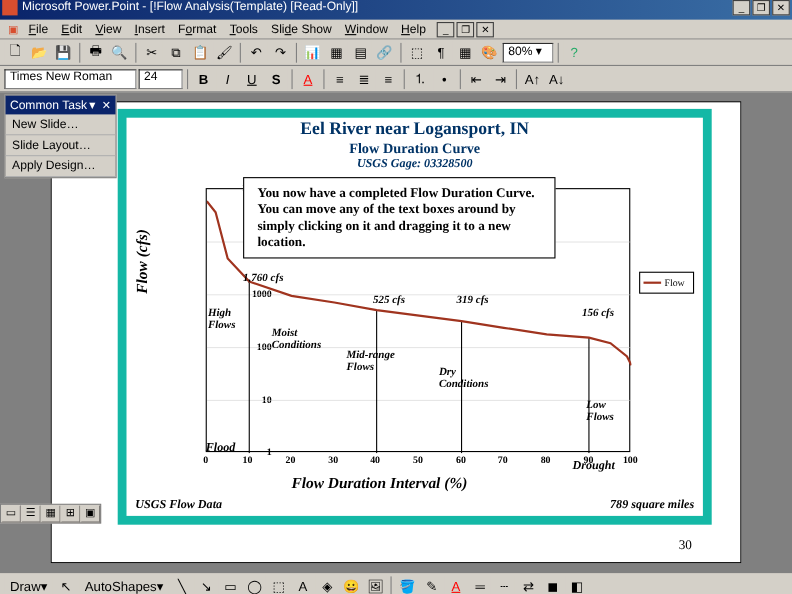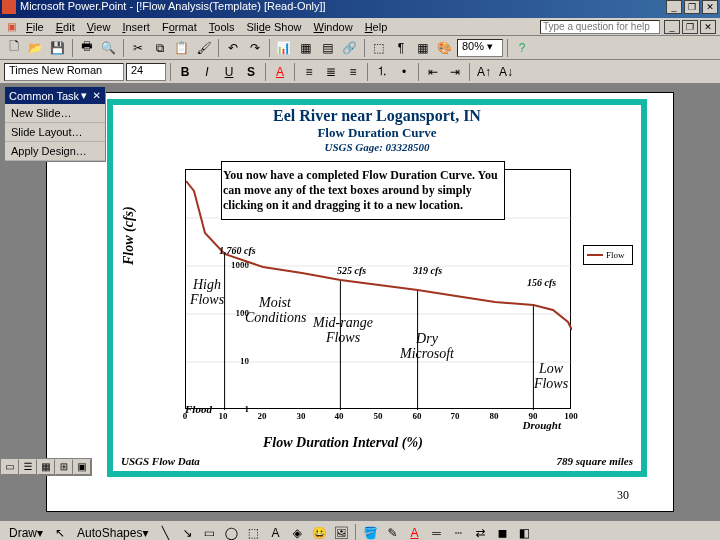--- a/index.html
+++ b/index.html
@@ -16,36 +16,36 @@
 .tbtn{width:20px;height:20px;display:flex;align-items:center;justify-content:center;font-size:12px;background:#d4d0c8;border:1px solid transparent}
 .tsep{width:1px;height:18px;background:#808080;margin:0 2px}
 .tsel{height:18px;background:#fff;border:1px inset #808080;padding:0 4px;font-size:11px}
 .workspace{position:relative;height:436px;background:#808080;display:flex}
 .slidepane{flex:1;display:flex;align-items:center;justify-content:center;position:relative}
 .slide{width:628px;height:420px;background:#fff;border:1px solid #000;position:relative}
 .taskpane{position:absolute;left:4px;top:2px;width:102px;background:#d4d0c8;border:1px solid #808080;z-index:5}
 .taskpane-hdr{background:#0a246a;color:#fff;font-size:11px;padding:2px 4px;display:flex;align-items:center}
 .taskpane-hdr .close{margin-left:auto;font-size:10px}
 .taskpane-item{padding:3px 6px;font-size:11px;color:#000;border-bottom:1px solid #b0b0b0}
-.chart{position:absolute;left:60px;top:6px;width:540px;height:378px;border:6px solid #14b8a6;font-family:'Comic Sans MS',cursive}
+.chart{position:absolute;left:60px;top:6px;width:540px;height:378px;border:8px solid #14b8a6;font-family:'Comic Sans MS',cursive}
 .chart-title{text-align:center;font-weight:bold;font-size:16px;color:#003366;margin-top:2px}
 .chart-sub{text-align:center;font-weight:bold;font-size:13px;color:#003366}
 .chart-sub2{text-align:center;font-weight:bold;font-style:italic;font-size:11px;color:#003366}
 .plot{position:absolute;left:72px;top:64px;width:386px;height:240px;border:1px solid #000}
 .ylabel{position:absolute;left:8px;top:160px;transform:rotate(-90deg);transform-origin:left top;font-weight:bold;font-style:italic;font-size:14px}
 .xlabel{position:absolute;left:150px;bottom:20px;font-weight:bold;font-style:italic;font-size:14px}
 .footlabel{position:absolute;bottom:4px;font-style:italic;font-weight:bold;font-size:11px}
 .ytick{position:absolute;right:392px;font-size:9px;font-weight:bold;text-align:right;width:40px;transform:translateY(-50%)}
 .xtick{position:absolute;top:306px;font-size:9px;font-weight:bold;transform:translateX(-50%)}
 .grid line{stroke:#ccc;stroke-width:0.5}
-.region-label{position:absolute;font-style:italic;font-weight:normal;font-size:14px;text-align:center;line-height:1.1}
+.region-label{position:absolute;font-style:italic;font-weight:bold;font-size:10px;text-align:left;line-height:1.1}
 .value-label{position:absolute;font-style:italic;font-weight:bold;font-size:10px;white-space:nowrap}
 .legend{position:absolute;right:8px;top:140px;width:50px;height:20px;border:1px solid #000;background:#fff;font-size:9px;display:flex;align-items:center;padding:0 3px;gap:3px}
 .legend-line{width:16px;height:2px;background:#a0341f}
-.callout{position:absolute;left:174px;top:68px;width:284px;background:#fff;border:1.5px solid #000;padding:6px 1px;font-family:'Times New Roman',serif;font-size:12px;font-weight:bold;z-index:4}
+.callout{position:absolute;left:174px;top:68px;width:284px;background:#fff;border:1.5px solid #000;padding:6px 12px;font-family:'Times New Roman',serif;font-size:12px;font-weight:bold;z-index:4}
 .page-num{position:absolute;right:44px;bottom:8px;font-size:12px;font-family:'Times New Roman',serif}
 .drawbar{height:24px;background:#d4d0c8;border-top:1px solid #808080;display:flex;align-items:center;padding:0 4px;gap:2px}
 .viewbtns{position:absolute;left:0;bottom:44px;display:flex;background:#d4d0c8;border:1px solid #808080}
 .viewbtn{width:18px;height:16px;border:1px outset #d4d0c8;font-size:10px;text-align:center;line-height:14px}
 </style>
 </head>
 <body>
 
 <div class="titlebar">
   <div class="icon"></div>
@@ -63,21 +63,20 @@
   <span class="tbtn" style="width:16px;height:14px;font-size:10px;color:#d84e2f">▣</span>
   <span class="menu-item"><span class="u">F</span><span>ile</span></span>
   <span class="menu-item"><span class="u">E</span>dit</span>
   <span class="menu-item"><span class="u">V</span>iew</span>
   <span class="menu-item"><span class="u">I</span>nsert</span>
   <span class="menu-item">F<span class="u">o</span>rmat</span>
   <span class="menu-item"><span class="u">T</span>ools</span>
   <span class="menu-item">Sli<span class="u">d</span>e Show</span>
   <span class="menu-item"><span class="u">W</span>indow</span>
   <span class="menu-item"><span class="u">H</span>elp</span>
-  <input class="help-field" placeholder="Type a question for help" style="">
   <div class="titlebar-btns" style="margin-left:4px">
     <div class="titlebar-btn">_</div>
     <div class="titlebar-btn">❐</div>
     <div class="titlebar-btn">✕</div>
   </div>
 </div>
 
 <div class="toolbar">
   <div class="tbtn">🗋</div>
   <div class="tbtn">📂</div>
@@ -199,21 +198,21 @@
             <line x1="231.6" y1="120" x2="231.6" y2="240" stroke="#000" stroke-width="1"></line>
             <line x1="347.4" y1="135" x2="347.4" y2="240" stroke="#000" stroke-width="1"></line>
 
             <polyline fill="none" stroke="#a0341f" stroke-width="2" points="0,11 8,21 19,63 38.6,84 77,97 116,103 154.4,110 193,115 231.6,120 270,126 309,132 347.4,135 367,140 382,152 386,160"></polyline>
           </svg>
         </div>
 
         <div class="region-label" style="left:74px;top:172px;width:40px">High Flows</div>
         <div class="region-label" style="left:132px;top:190px;width:60px">Moist Conditions</div>
         <div class="region-label" style="left:200px;top:210px;width:60px">Mid-range Flows</div>
-        <div class="region-label" style="left:284px;top:226px;width:60px">Dry Microsoft</div>
+        <div class="region-label" style="left:284px;top:226px;width:60px">Dry Conditions</div>
         <div class="region-label" style="left:418px;top:256px;width:40px">Low Flows</div>
 
         <div class="value-label" style="left:106px;top:140px">1,760 cfs</div>
         <div class="value-label" style="left:224px;top:160px">525 cfs</div>
         <div class="value-label" style="left:300px;top:160px">319 cfs</div>
         <div class="value-label" style="left:414px;top:172px">156 cfs</div>
 
         <div class="legend">
           <div class="legend-line"></div>
           <span>Flow</span>

